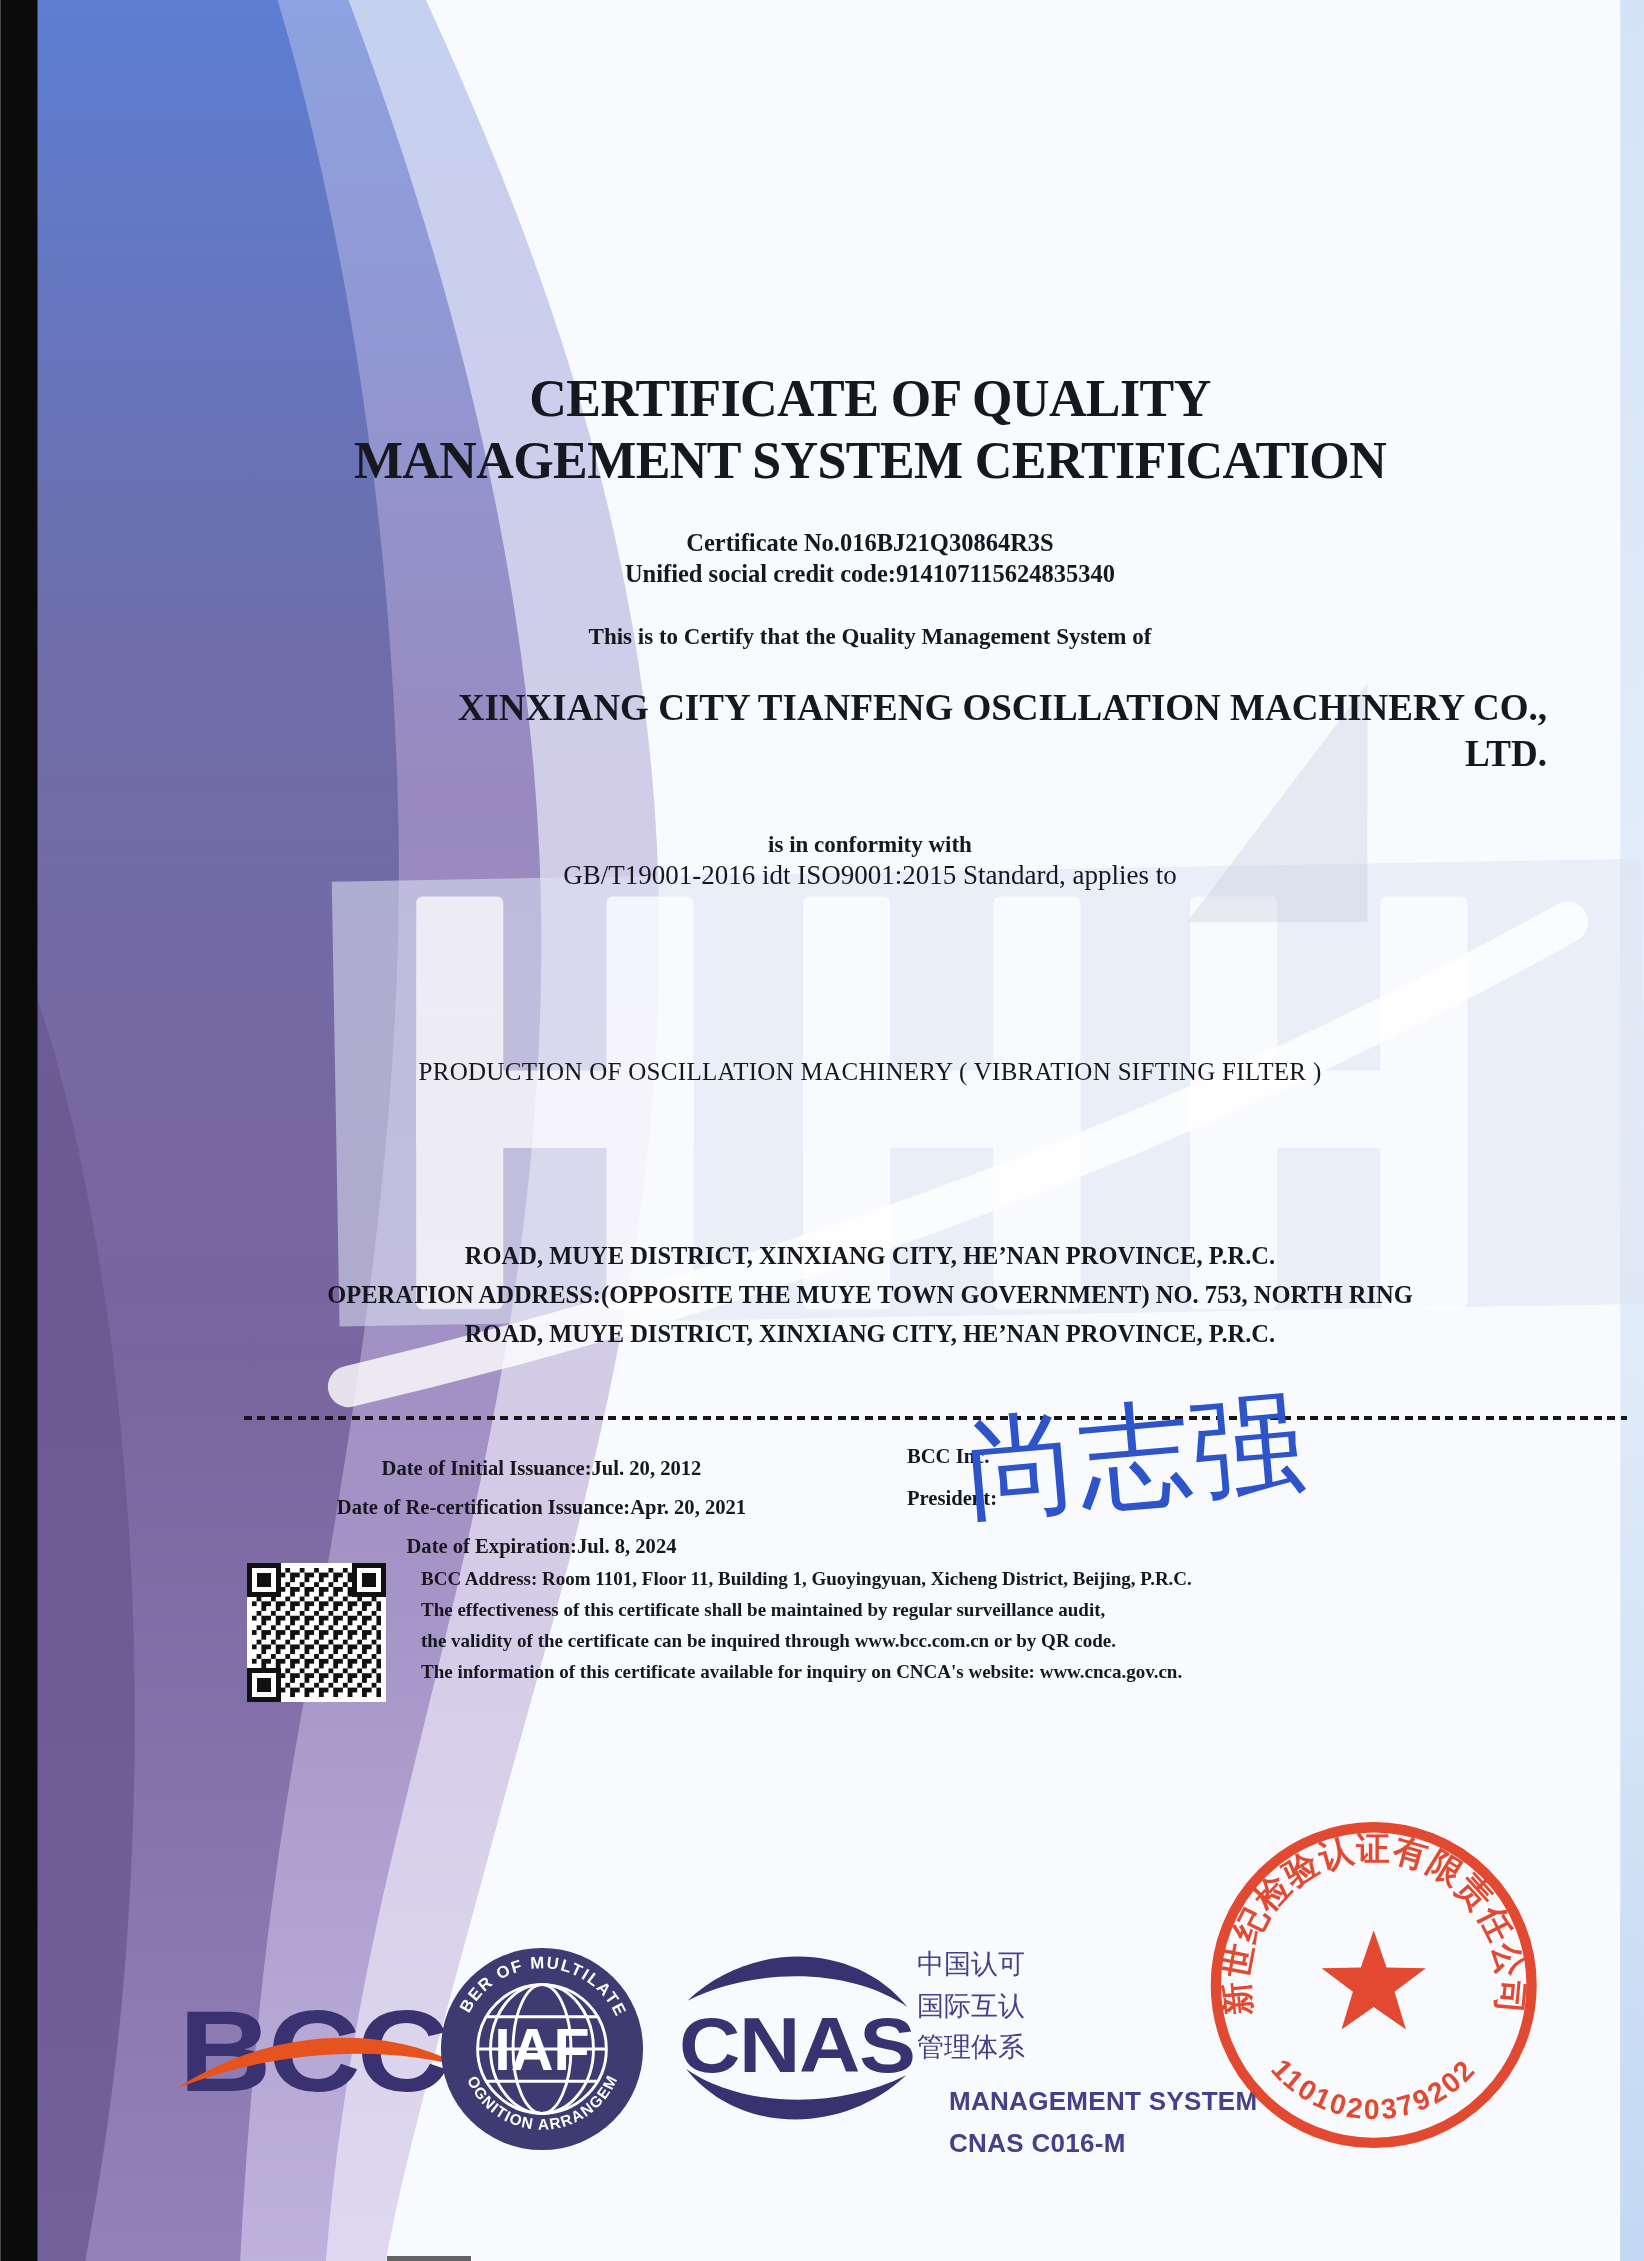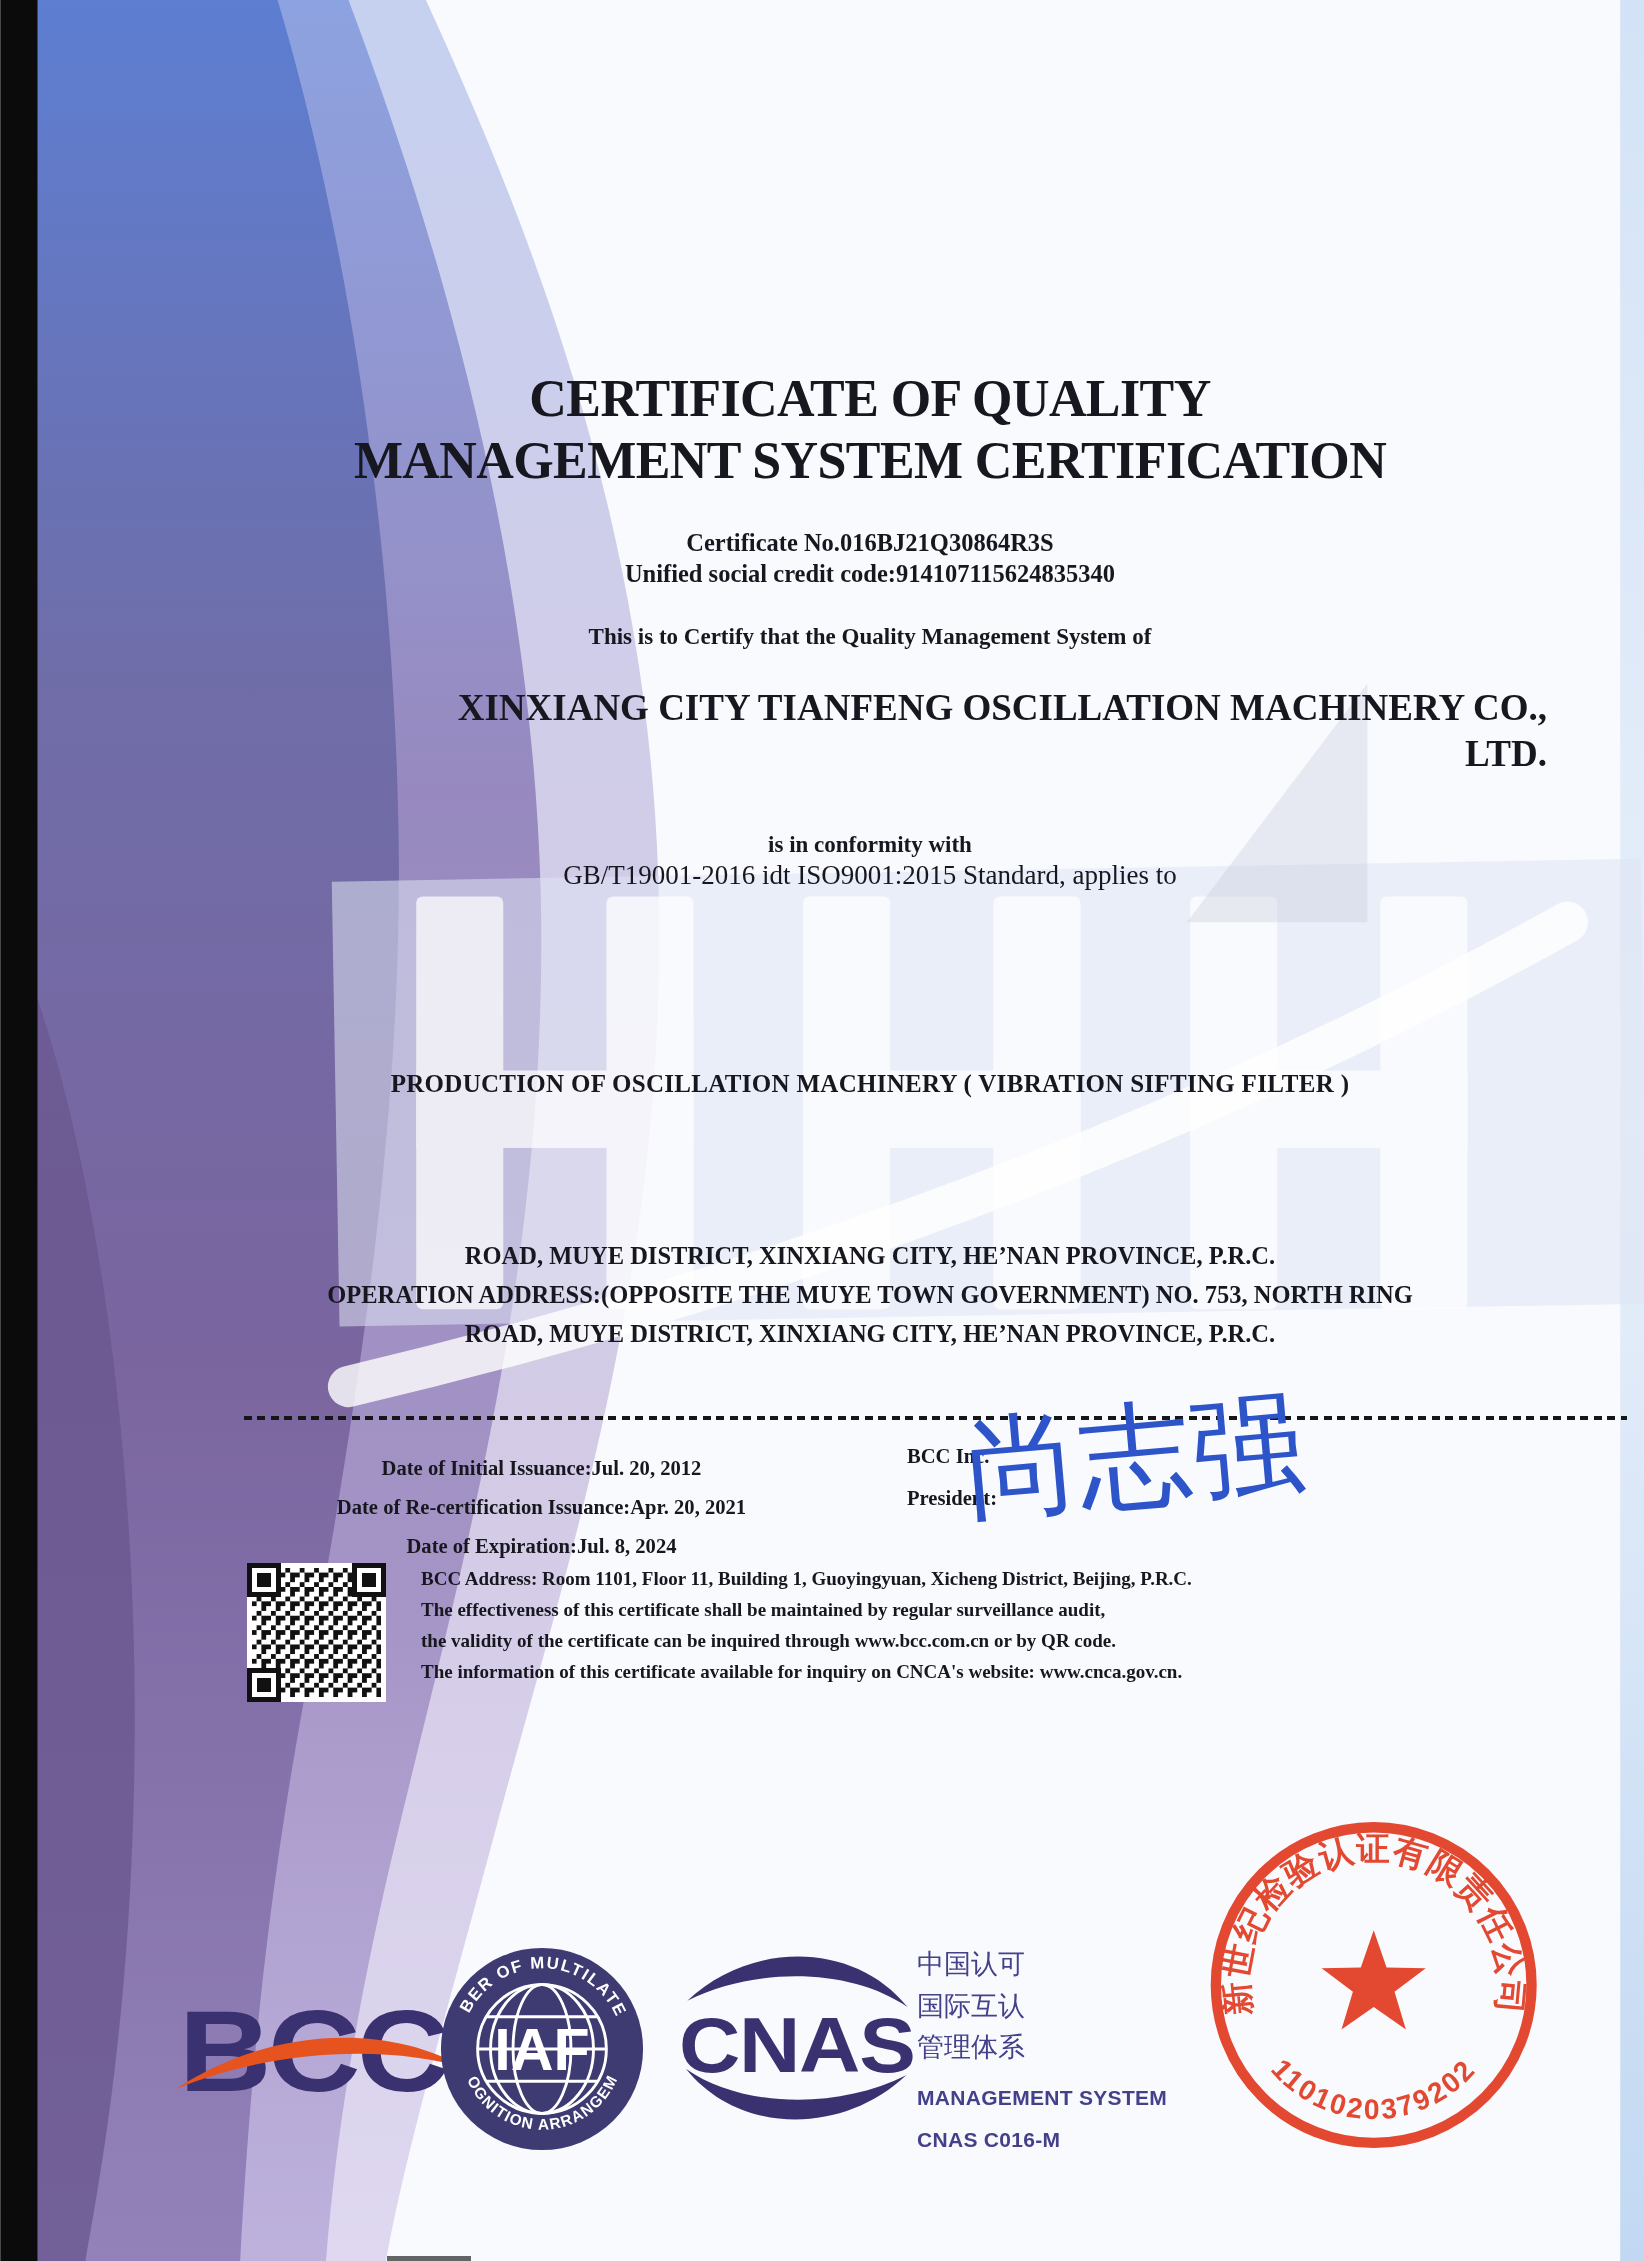--- a/index.html
+++ b/index.html
@@ -7,31 +7,31 @@
         font-family:"Liberation Serif","DejaVu Serif",serif;color:#17171f;padding-left:15px;}
   .abs{position:absolute;}
   .center{left:193px;width:1354px;text-align:center;}
   .title{top:368px;font-size:52px;line-height:62px;letter-spacing:-0.6px;font-weight:bold;}
   .certno{top:529px;font-size:24.5px;font-weight:bold;}
   .credit{top:560px;font-size:24.5px;font-weight:bold;}
   .certify{top:615px;font-size:23px;font-weight:bold;margin-top:9px;}
   .company{top:685px;font-size:37px;line-height:46px;font-weight:bold;text-align:right;}
   .conformity{top:832px;font-size:23px;font-weight:bold;}
   .standard{top:860px;font-size:27px;font-weight:normal;}
-  .scope{top:1058px;font-size:25px;font-weight:bold;letter-spacing:0.3px;margin-top:12px;}
+  .scope{top:1058px;font-size:25px;font-weight:normal;letter-spacing:0.3px;}
   .addresses{top:1236px;font-size:24.5px;line-height:39px;font-weight:bold;}
   .dashrule{left:244px;top:1416px;width:1383px;height:3.9px;
             background:repeating-linear-gradient(90deg,#161616 0 7.7px,transparent 7.7px 13.5px);}
   .dates{left:232px;top:1449px;width:619px;text-align:center;font-size:20.6px;line-height:39px;font-weight:bold;}
   .issuer{left:907px;font-size:20.6px;font-weight:bold;}
   .signature{left:965px;top:1378px;width:413px;font-size:113px;color:#2e54c9;
              font-family:"DejaVu Sans","Liberation Sans",sans-serif;transform:rotate(-5deg);white-space:nowrap;}
   .notes{left:421px;top:1563px;width:1135px;font-size:19px;line-height:31px;font-weight:bold;}
   .cnline{left:917px;font-size:27px;color:#44418a;font-family:"DejaVu Sans","Liberation Sans",sans-serif;font-weight:500;}
-  .mgmt{left:917px;font-size:21px;color:#44418a;font-family:"Liberation Sans","DejaVu Sans",sans-serif;font-weight:bold;letter-spacing:0.3px;}
+  .mgmt{left:949px;font-size:26px;color:#44418a;font-family:"Liberation Sans","DejaVu Sans",sans-serif;font-weight:bold;letter-spacing:0.3px;}
   .botline{left:387px;top:2256px;width:84px;height:4.5px;background:#141414;opacity:.65;}
   svg text{font-family:"Liberation Sans","DejaVu Sans",sans-serif;}
 </style>
 </head>
 <body>
 
 <div class="page">
 
   <svg class="abs" style="left:0;top:0;width:1645px;height:2261px;z-index:0" viewBox="0 0 2550 3506">
     <defs>

